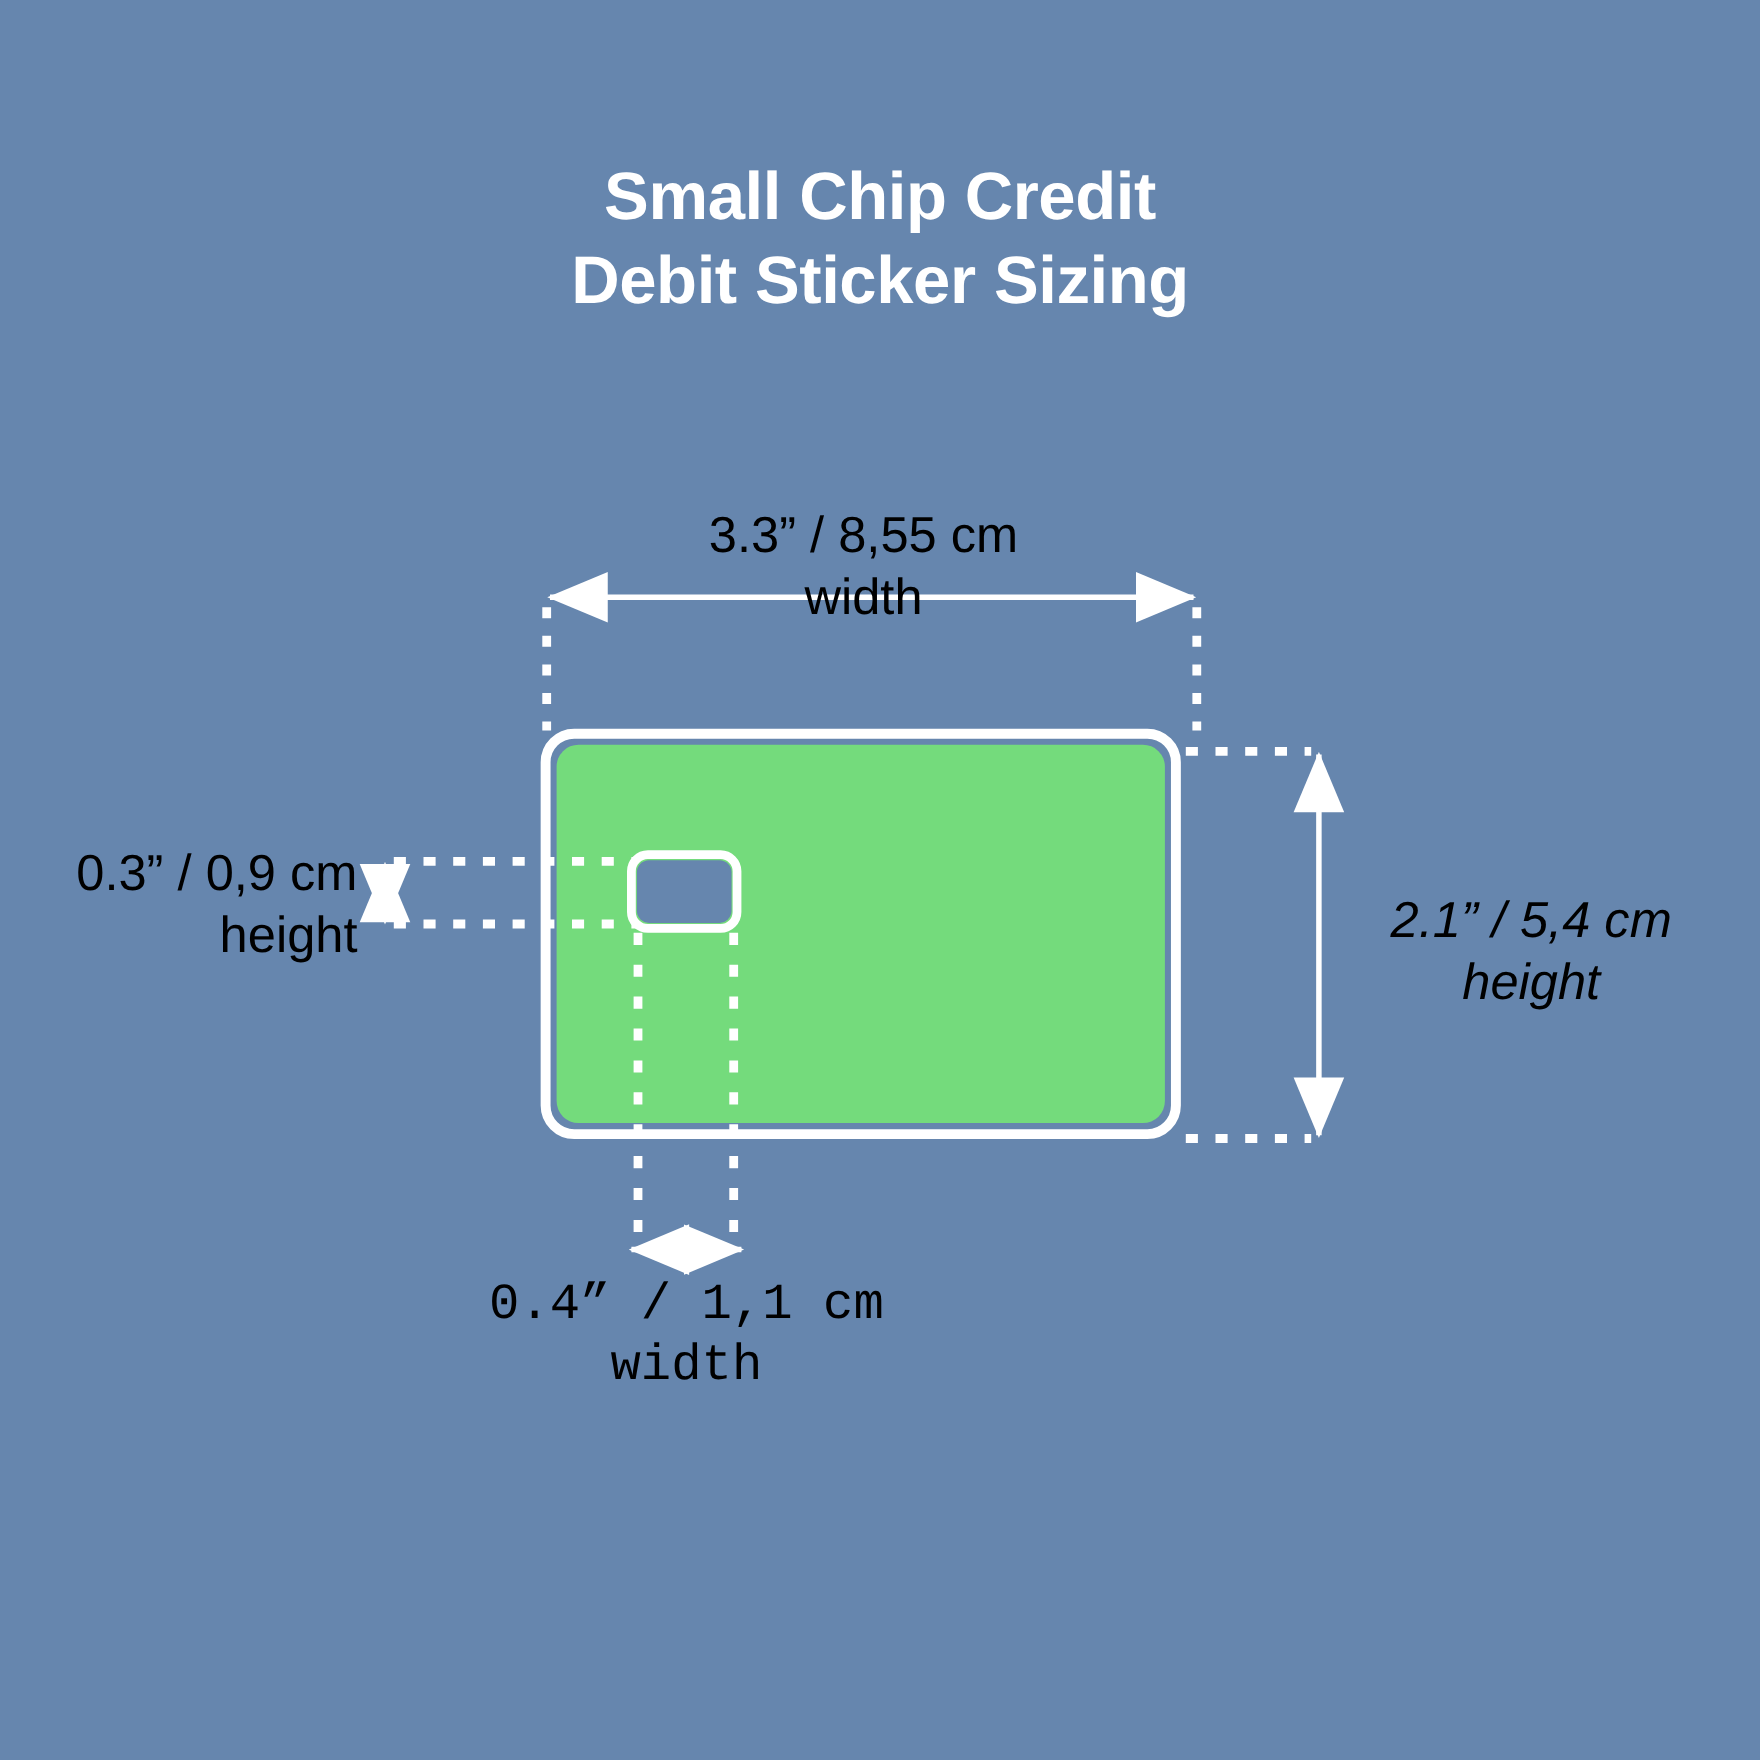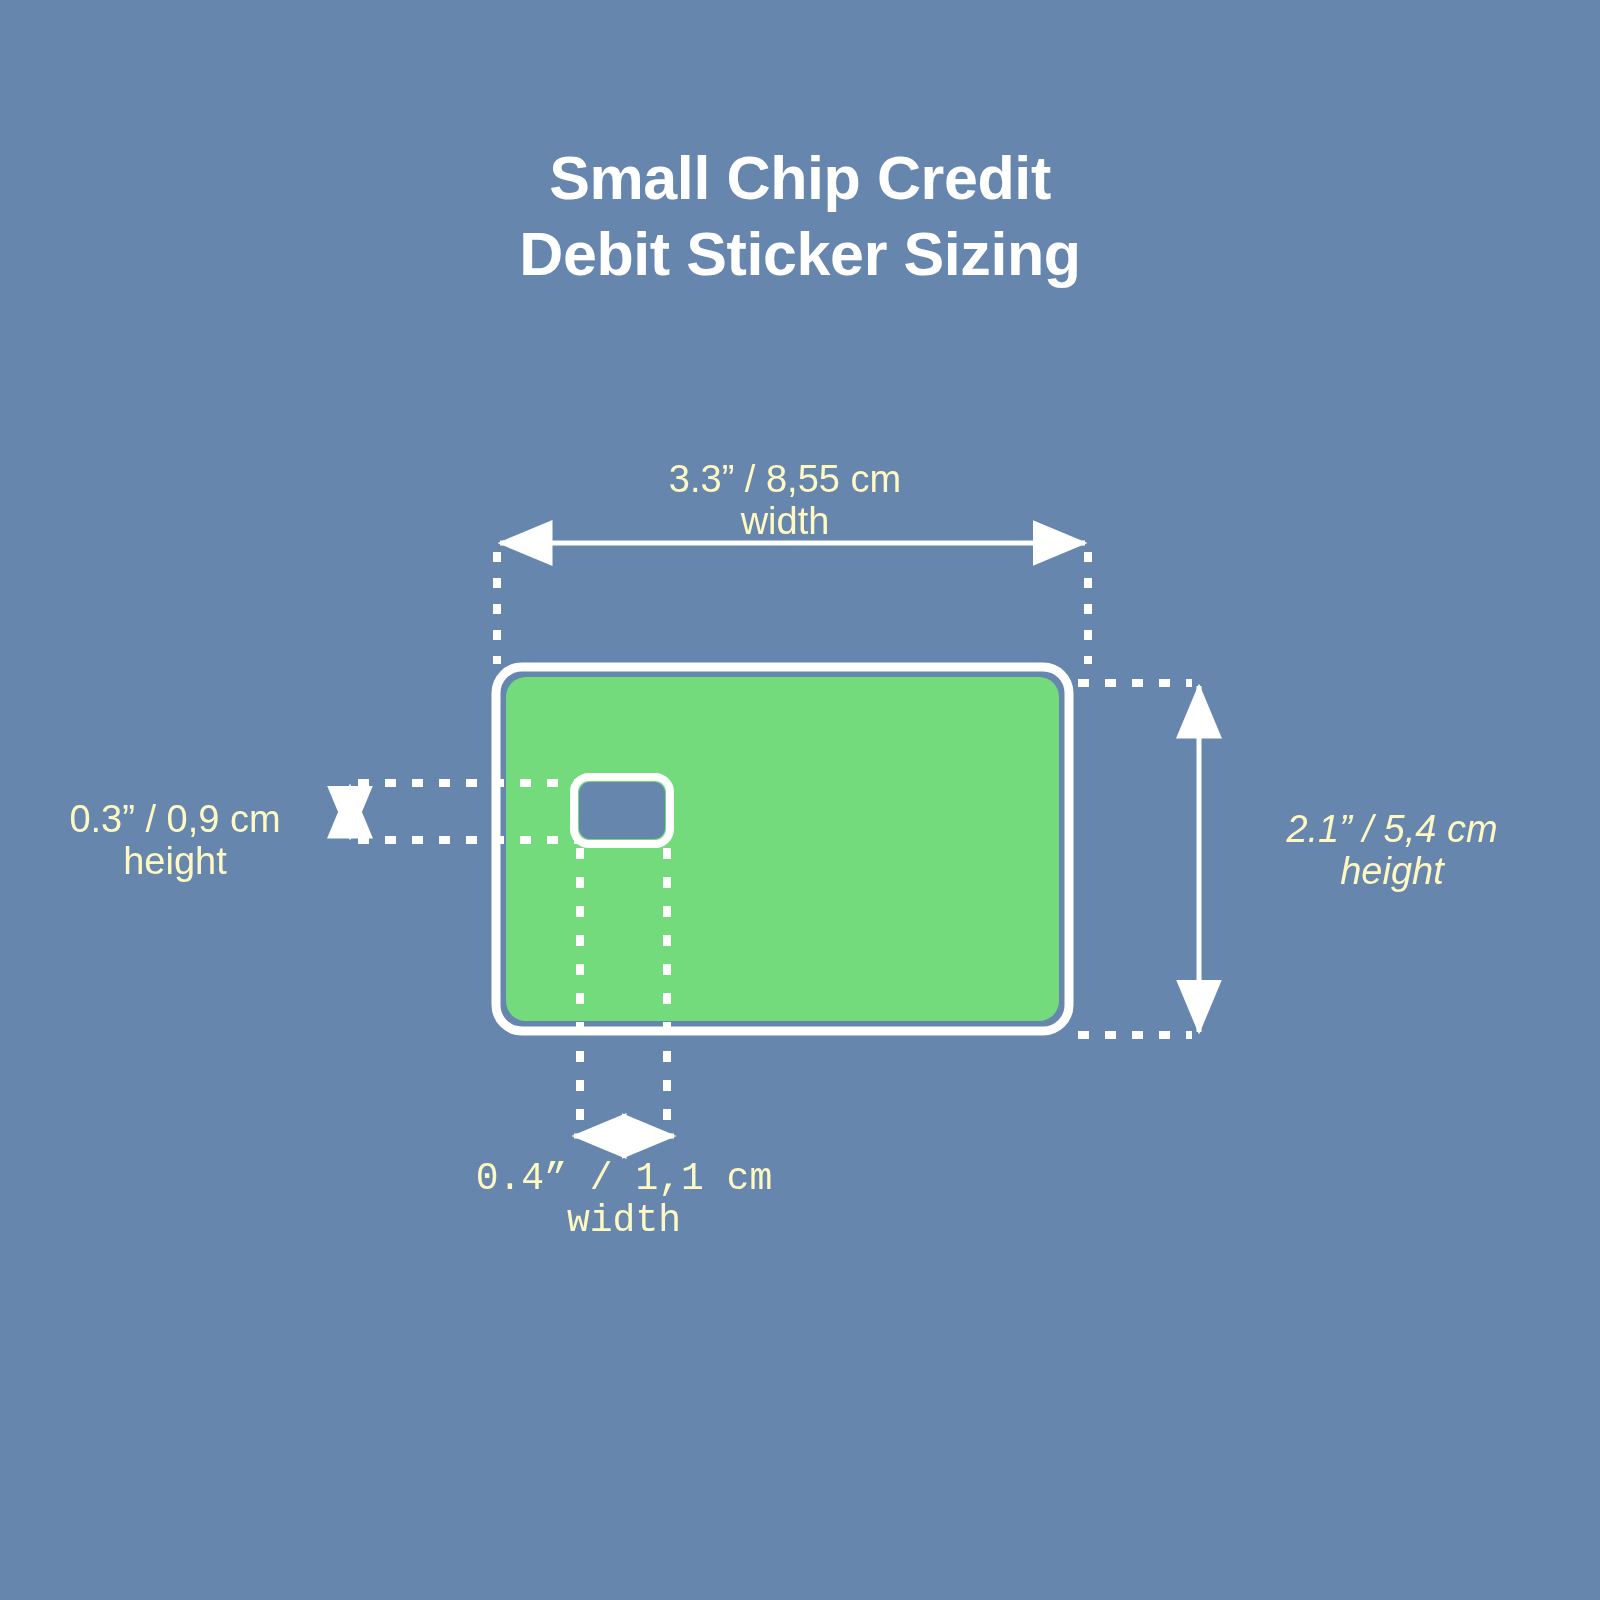--- a/index.html
+++ b/index.html
@@ -43,46 +43,46 @@
   #diagram {
     position: absolute;
     left: 0; top: 0;
     width: 1600px;
     height: 1600px;
   }
 
   
   .dim-label {
     position: absolute;
-    color: #fef9c3;
-    font-size: 38px;
-    line-height: 42px;
+    color: #000000;
+    font-size: 46px;
+    line-height: 56px;
     white-space: pre-line;
   }
 
   #label-card-width {
     left: 585px;
     top: 458px;
     width: 400px;
     text-align: center;
   }
 
   #label-card-height {
     left: 1222px;
     top: 808px;
     width: 340px;
     text-align: center;
     font-style: italic;
   }
 
   #label-chip-height {
     left: 25px;
-    top: 798px;
+    top: 765px;
     width: 300px;
-    text-align: center;
+    text-align: right;
   }
 
   #label-chip-width {
     left: 424px;
     top: 1158px;
     width: 400px;
     text-align: center;
     font-family: Liberation Mono, monospace;
   }
 </style>

